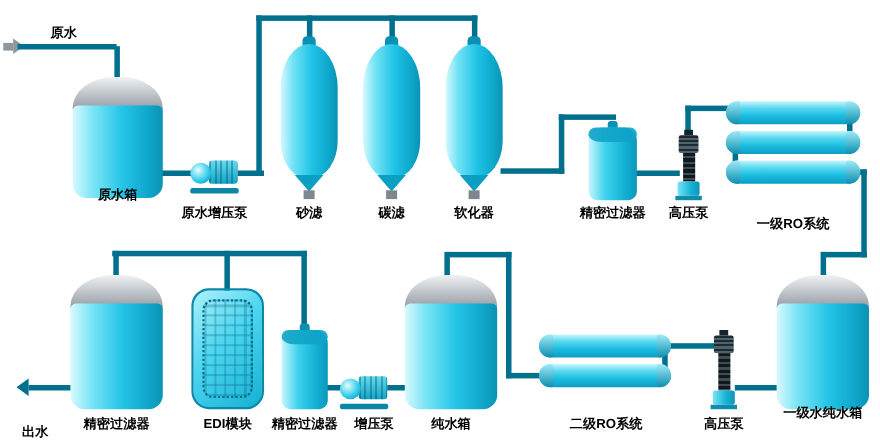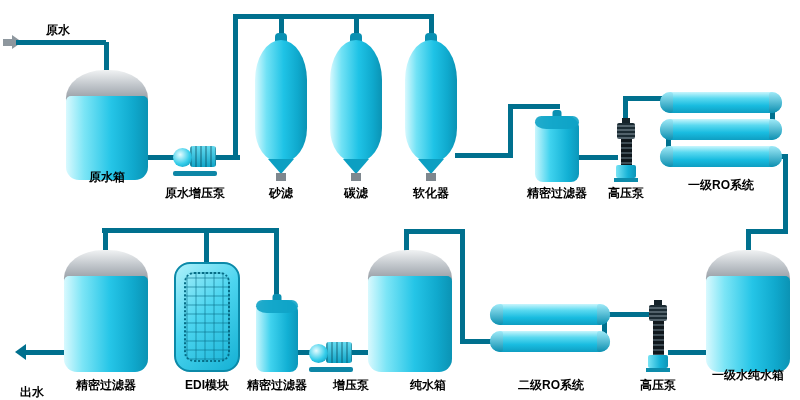--- a/index.html
+++ b/index.html
@@ -220,24 +220,24 @@
   </div>
 
   <div class="label" style="left:58px;top:22px">原水</div>
   <div class="label" style="left:107px;top:169px">原水箱</div>
   <div class="label" style="left:195px;top:185px">原水增压泵</div>
   <div class="label" style="left:281px;top:185px">砂滤</div>
   <div class="label" style="left:356px;top:185px">碳滤</div>
   <div class="label" style="left:431px;top:185px">软化器</div>
   <div class="label" style="left:557px;top:185px">精密过滤器</div>
   <div class="label" style="left:626px;top:185px">高压泵</div>
-  <div class="label" style="left:721px;top:177px">一级RO系统</div>
+  <div class="label" style="left:721px;top:195px">一级RO系统</div>
   <div class="label" style="left:32px;top:384px">出水</div>
   <div class="label" style="left:106px;top:377px">精密过滤器</div>
   <div class="label" style="left:207px;top:377px">EDI模块</div>
   <div class="label" style="left:277px;top:377px">精密过滤器</div>
-  <div class="label" style="left:351px;top:377px">增压泵</div>
-  <div class="label" style="left:428px;top:377px">纯水箱</div>
+  <div class="label" style="left:340px;top:377px">增压泵</div>
+  <div class="label" style="left:410px;top:377px">纯水箱</div>
   <div class="label" style="left:551px;top:377px">二级RO系统</div>
   <div class="label" style="left:658px;top:377px">高压泵</div>
   <div class="label" style="left:748px;top:367px">一级水纯水箱</div>
 
 </div>
 
 </body></html>

